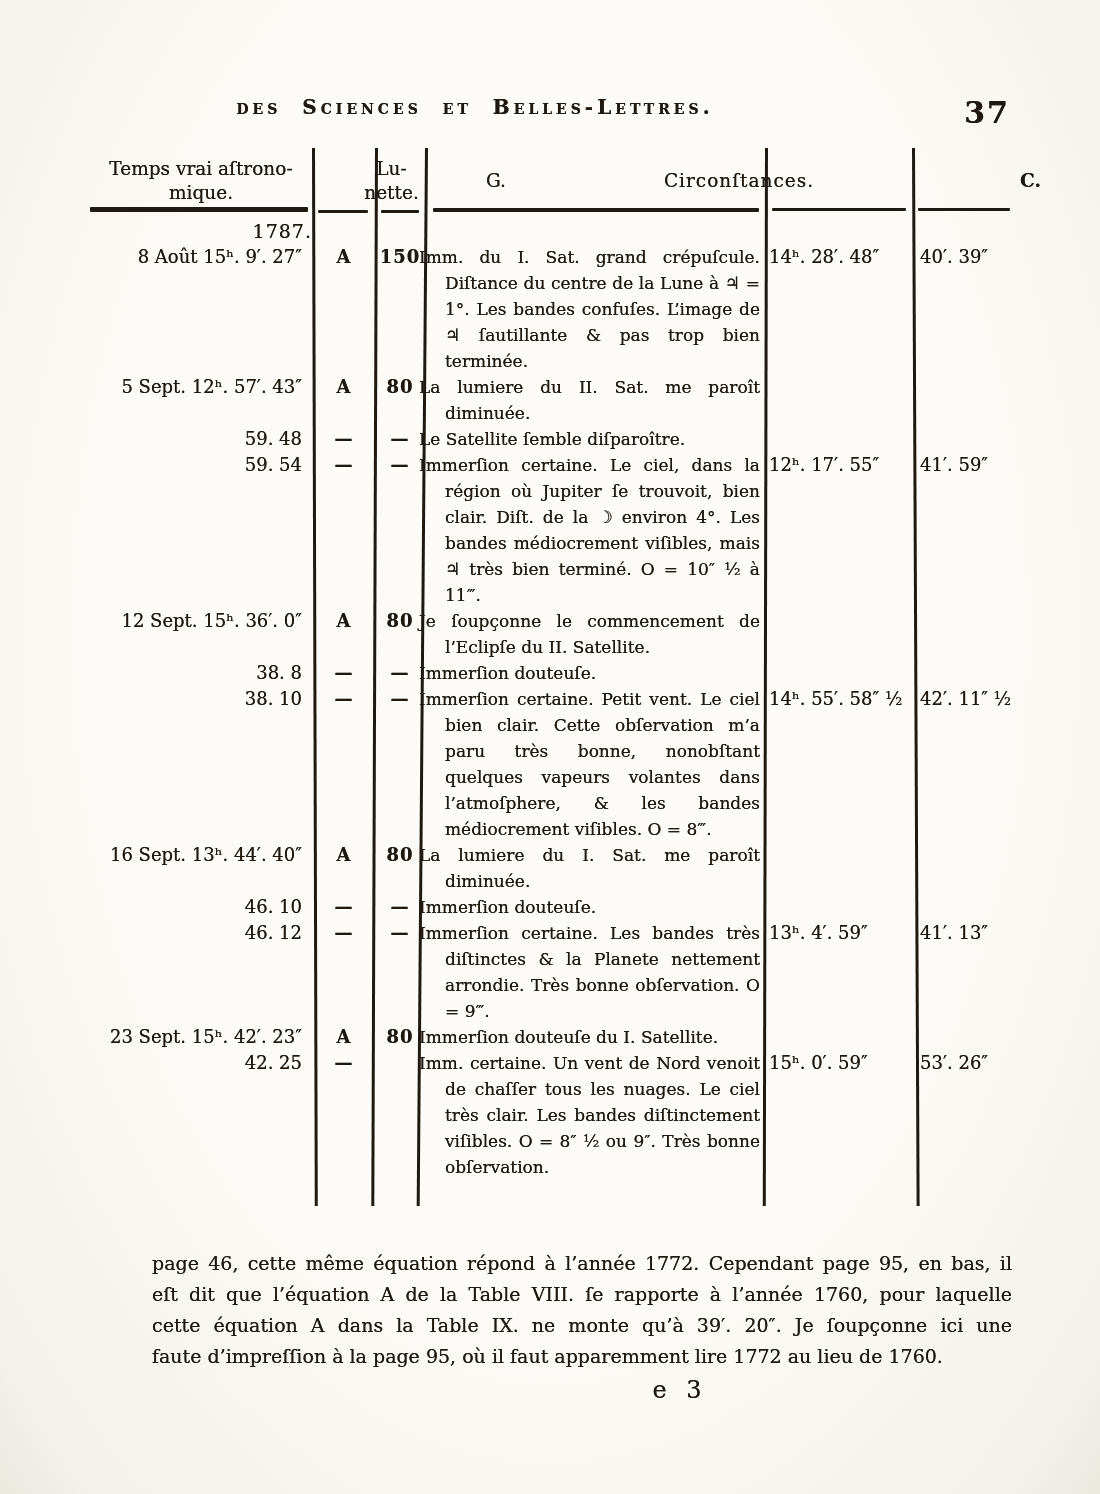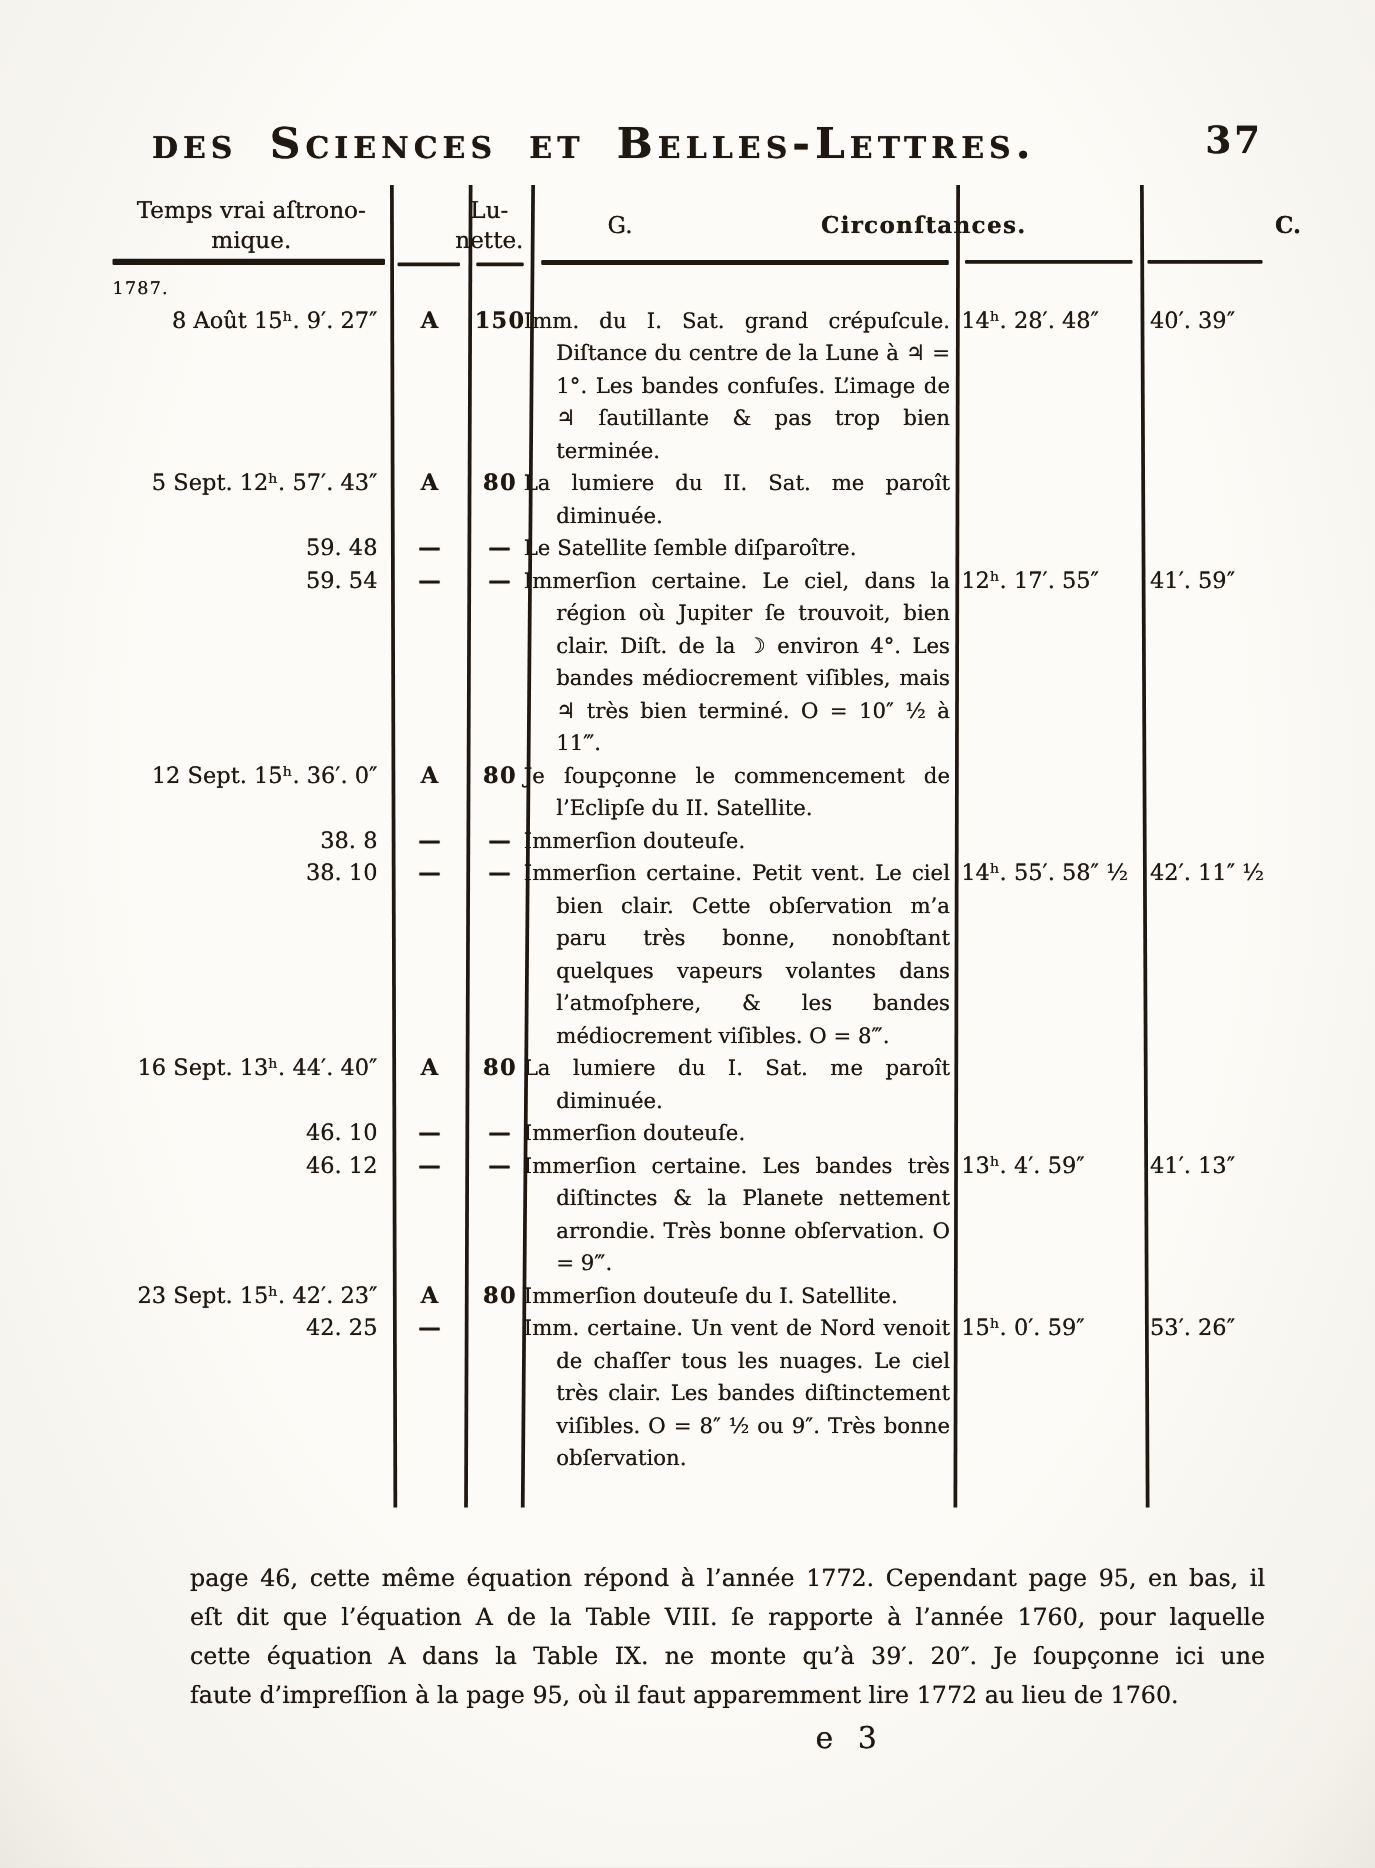--- a/index.html
+++ b/index.html
@@ -15,54 +15,54 @@
     color:#1e1811;
     overflow:hidden;
   }
   .ink{ text-shadow:0 0 .55px rgba(30,22,12,.85); }
 
   
   .running-head{position:absolute;top:95px;left:0;width:1100px;height:42px;}
   .head-title{
     position:absolute;left:0;right:150px;text-align:center;
     font-variant:small-caps;font-weight:bold;
-    font-size:34px;letter-spacing:4px;word-spacing:10px;
+    font-size:20px;letter-spacing:4px;word-spacing:10px;
   }
   .page-number{
     position:absolute;right:90px;top:0;
     font-size:30px;font-weight:bold;letter-spacing:2px;
   }
 
   
   .obs-table{position:absolute;top:148px;left:90px;width:920px;}
   .vline{position:absolute;top:0;width:3px;height:1058px;background:#201912;transform-origin:top center;}
   .vl1{left:222px;transform:rotate(-.15deg);}
   .vl2{left:285px;transform:rotate(.2deg);}
   .vl3{left:335px;transform:rotate(.45deg);}
   .vl4{left:675px;transform:rotate(.12deg);}
   .vl5{left:822px;transform:rotate(-.25deg);}
 
   .thead{position:relative;height:66px;display:grid;
     grid-template-columns:222px 63px 50px 340px 147px 98px;gap:48px;}
   .thead .hc{display:flex;flex-direction:column;justify-content:center;align-items:center;
     font-size:18.5px;line-height:24px;}
-  .h-circ{font-size:27px;font-weight:bold;letter-spacing:1px;}
+  .h-circ{font-size:27px;font-weight:normal;letter-spacing:1px;}
   .h-cf{font-size:20px;font-weight:bold;}
   .h-g{font-size:19px;}
 
   .hrule{position:absolute;background:#201912;border-radius:1px;}
   .hr-date{left:0;top:59px;width:218px;height:5px;}
   .hr-lun{left:228px;top:62px;width:50px;height:3px;}
   .hr-g{left:291px;top:62px;width:38px;height:3px;}
   .hr-circ{left:343px;top:60px;width:326px;height:4px;}
   .hr-c{left:682px;top:60px;width:134px;height:3px;}
   .hr-f{left:828px;top:60px;width:92px;height:3px;}
 
   .tbody{position:relative;padding-top:4px;}
-  .year-row{width:222px;text-align:left;font-size:14px;line-height:26px;letter-spacing:1px;}
+  .year-row{width:222px;text-align:right;font-size:19px;line-height:26px;letter-spacing:1px;}
   .trow{display:grid;grid-template-columns:222px 63px 50px 340px 147px 98px;}
   .cell{font-size:18px;line-height:26px;}
   .c-time{text-align:right;padding-right:10px;white-space:nowrap;}
   .c-lun{text-align:center;font-weight:bold;}
   .c-g{text-align:center;font-weight:bold;letter-spacing:1px;}
   .c-circ{
     font-size:17px;text-align:justify;
     padding-left:20px;padding-right:5px;text-indent:-26px;
   }
   .c-cval{padding-left:4px;white-space:nowrap;}

